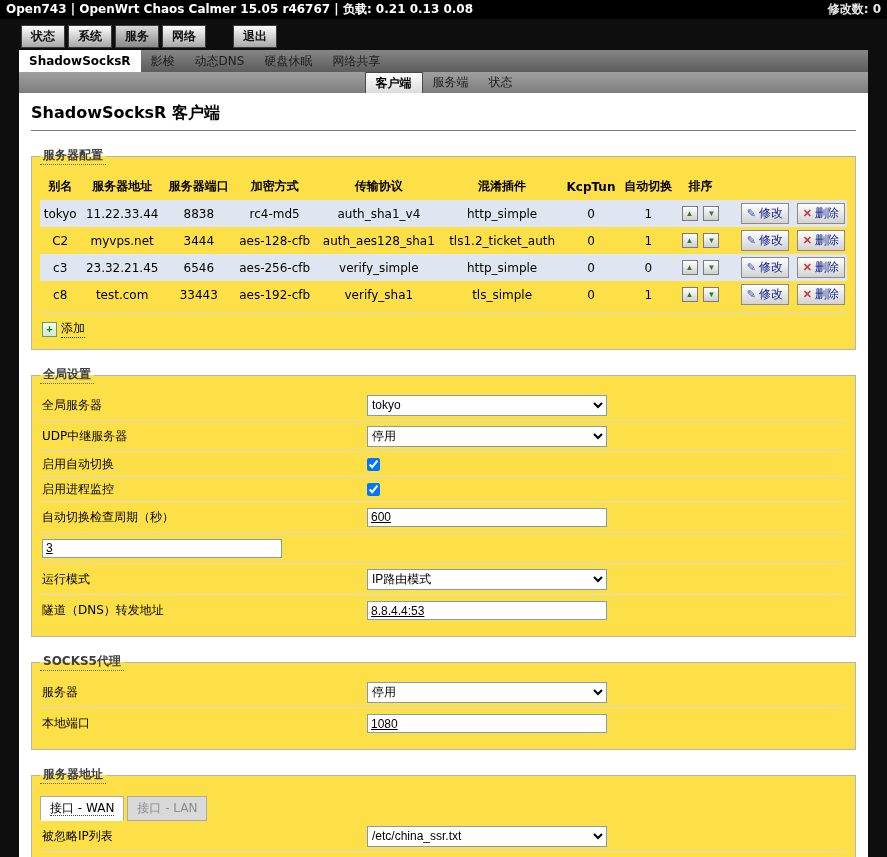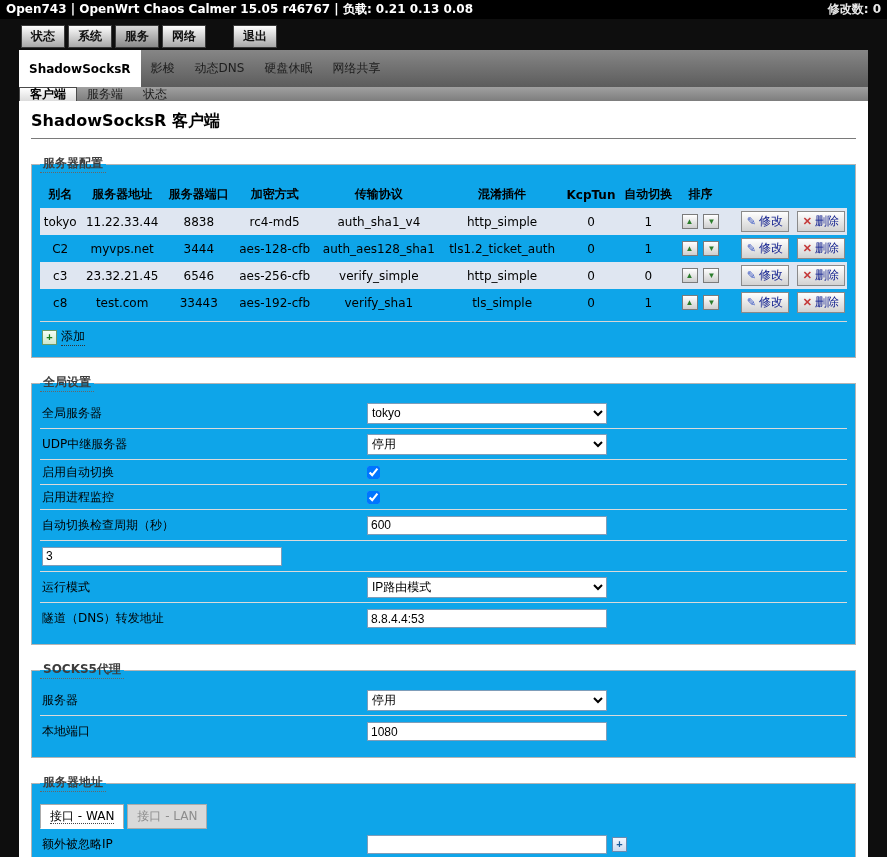--- a/index.html
+++ b/index.html
@@ -24,36 +24,36 @@
   .maintab {
     display: inline-block; padding: 2px 9px;
     background: linear-gradient(#fdfdfd, #a8a8a8);
     border: 1px solid #3a3a3a; font-weight: bold; font-size: 12px;
     color: #111; cursor: pointer; white-space: nowrap;
   }
   .maintab.active { background: linear-gradient(#d9d9d9, #8a8a8a); }
   .maintab.logout { margin-left: 24px; }
   
   .band { display: flex; align-items: stretch; }
-  .band.l2 { background: linear-gradient(#868686, #5c5c5c); height: 37px; }
-  .band.l3 { background: linear-gradient(#a0a0a0, #7d7d7d); height: 14px; }
+  .band.l2 { background: linear-gradient(#868686, #5c5c5c); height: 22px; }
+  .band.l3 { background: linear-gradient(#a0a0a0, #7d7d7d); height: 21px; justify-content: center; }
   .btab {
     display: flex; align-items: center; padding: 0 10px;
     font-size: 12px; color: #1d1d1d; cursor: pointer; white-space: nowrap;
   }
   .band.l2 .btab.active { background: #fff; font-weight: bold; color: #000; }
   .band.l3 .btab.active {
     background: linear-gradient(#fefefe, #dcdcdc);
     font-weight: bold; color: #000; border: 1px solid #4a4a4a; border-bottom: none;
   }
   
   .content { background: #fff; padding: 8px 12px 14px; min-height: 766px; }
   h2.pagetitle { font-size: 16px; font-weight: bold; padding: 2px 0 6px; }
   .titlerule { border-bottom: 1px solid #7a7a7a; margin-bottom: 14px; }
-  fieldset.cbi { border: 1px solid #b4b4b4; margin: 16px 0 0; padding: 6px 8px 10px; background: #0ea5e9; }
+  fieldset.cbi { border: 1px solid #b4b4b4; margin: 16px 0 0; padding: 6px 8px 10px; background: #fde047; }
   fieldset.cbi legend { font-weight: bold; color: #3d3d3d; padding: 0 3px; border-bottom: 1px dotted #666; font-size: 12px; }
   
   table.srv { width: 100%; border-collapse: collapse; text-align: center; margin-top: 2px; }
   .srv th { font-weight: bold; font-size: 12px; padding: 5px 2px; white-space: nowrap; }
   .srv td { font-size: 12px; padding: 3px 2px; white-space: nowrap; }
   .srv tbody tr.alt { background: #dfe6f1; }
   .sortcell { white-space: nowrap; }
   .sbtn {
     width: 16px; height: 15px; border: 1px solid #7b7b7b;
     background: linear-gradient(#ffffff, #cfcfcf);
@@ -81,21 +81,21 @@
     color: #1c7d1c; font-weight: bold; font-size: 11px;
   }
   .addlabel { border-bottom: 1px dotted #333; }
   
   .frow { display: flex; align-items: center; min-height: 31px; border-bottom: 1px solid #dadada; padding: 3px 2px; }
   .frow.last { border-bottom: none; }
   .frow.short { min-height: 25px; }
   .flabel { width: 325px; font-size: 12px; color: #000; flex: none; }
   .fctrl { display: flex; align-items: center; gap: 5px; }
   .fctrl select { width: 240px; height: 21px; font-size: 12px; background: #fff; border: 1px solid #7f9db9; }
-  .ftext { width: 240px; height: 19px; font-size: 12px; border: 1px solid #7f9db9; padding: 1px 3px; }
+  .ftext { width: 240px; height: 19px; font-size: 12px; border: 1px solid #7f9db9; padding: 1px 3px; text-decoration: underline; }
   .fcheck { width: 13px; height: 13px; }
   .dynadd {
     display: inline-flex; align-items: center; justify-content: center;
     width: 15px; height: 15px; border: 1px solid #6a8ab0;
     background: linear-gradient(#f2f7ff, #cfdcf0);
     color: #1c5d9c; font-weight: bold; font-size: 11px; cursor: pointer; padding: 0;
   }
   
   .tabmenu { display: flex; gap: 3px; margin: 6px 0 0; align-items: flex-end; }
   .tabm {
@@ -356,20 +356,28 @@
     </fieldset>
 
     <fieldset class="cbi">
       <legend>服务器地址</legend>
 
       <div class="tabmenu">
         <span class="tabm active"><span class="tlabel">接口 - WAN</span></span>
         <span class="tabm"><span class="tlabel">接口 - LAN</span></span>
       </div>
 
+      <div class="frow">
+        <div class="flabel">被忽略IP列表</div>
+        <div class="fctrl">
+          <select>
+            <option>/etc/china_ssr.txt</option>
+          </select>
+        </div>
+      </div>
 
       <div class="frow">
         <div class="flabel">额外被忽略IP</div>
         <div class="fctrl">
           <input type="text" class="ftext" value="" style="">
           <button class="dynadd">+</button>
         </div>
       </div>
 
     </fieldset>

